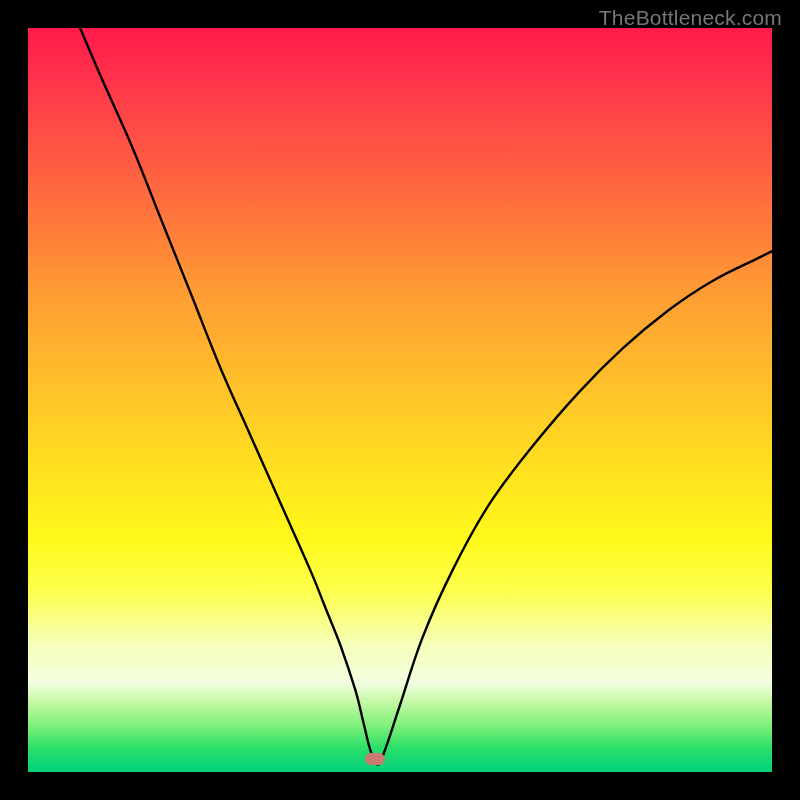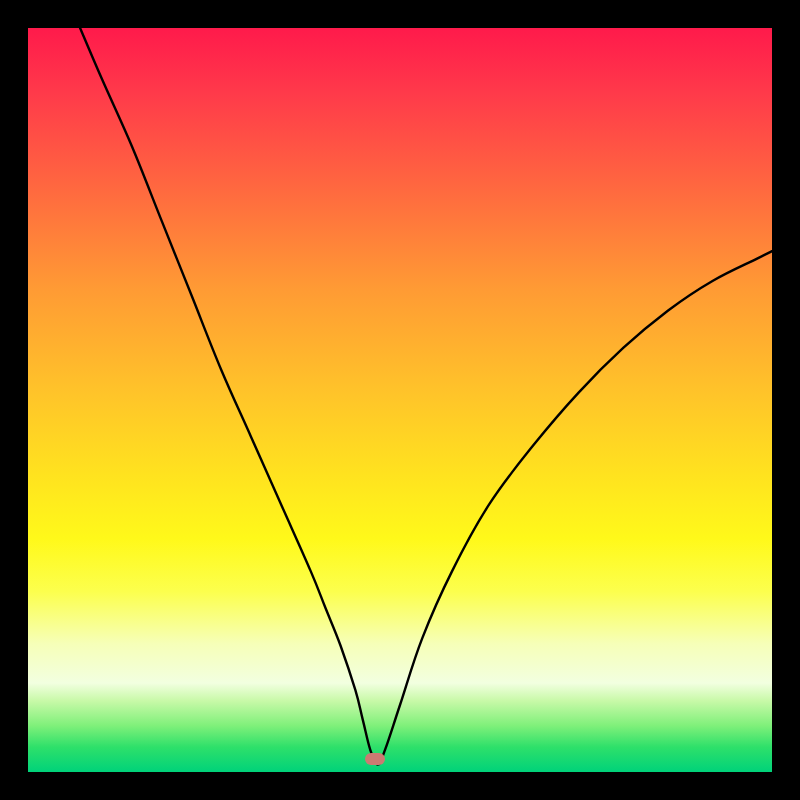--- a/index.html
+++ b/index.html
@@ -103,13 +103,14 @@
       <div class="green-band"></div>
     </div>
 
     <svg class="curve" viewBox="0 0 744 744" preserveAspectRatio="none">
       <path d="M 52.1 0.0 C 56.1 9.4, 65.0 30.7, 74.4 52.1 C 83.8 73.5, 93.4 93.6, 104.2 119.0 C 114.9 144.5, 123.2 166.7, 133.9 193.4 C 144.6 220.2, 153.0 241.1, 163.7 267.8 C 174.4 294.6, 182.7 316.8, 193.4 342.2 C 204.2 367.7, 212.5 385.1, 223.2 409.2 C 233.9 433.3, 242.2 452.1, 253.0 476.2 C 263.7 500.3, 274.7 524.4, 282.7 543.1 C 290.8 561.9, 292.2 566.9, 297.6 580.3 C 303.0 593.7, 307.1 602.8, 312.5 617.5 C 317.8 632.3, 323.3 648.8, 327.4 662.2 C 331.4 675.6, 332.1 681.2, 334.8 691.9 C 337.5 702.6, 339.6 713.6, 342.2 721.7 C 344.9 729.7, 347.0 736.6, 349.7 736.6 C 352.4 736.6, 353.1 732.4, 357.1 721.7 C 361.1 711.0, 365.3 697.1, 372.0 677.0 C 378.7 657.0, 384.9 634.2, 394.3 610.1 C 403.7 586.0, 412.0 567.2, 424.1 543.1 C 436.1 519.0, 446.5 498.9, 461.3 476.2 C 476.0 453.4, 489.8 436.7, 505.9 416.6 C 522.0 396.6, 534.5 382.0, 550.6 364.6 C 566.6 347.2, 579.1 334.7, 595.2 319.9 C 611.3 305.2, 623.8 294.8, 639.8 282.7 C 655.9 270.7, 668.4 262.3, 684.5 253.0 C 700.6 243.6, 718.4 236.0, 729.1 230.6 C 739.8 225.3, 741.3 224.5, 744.0 223.2"></path>
     </svg>
 
     <div class="marker" style="left: 346.704px; top: 730.608px;"></div>
   </div>
 
+  <div class="watermark">TheBottleneck.com</div>
 </div>
 
 </body></html>

